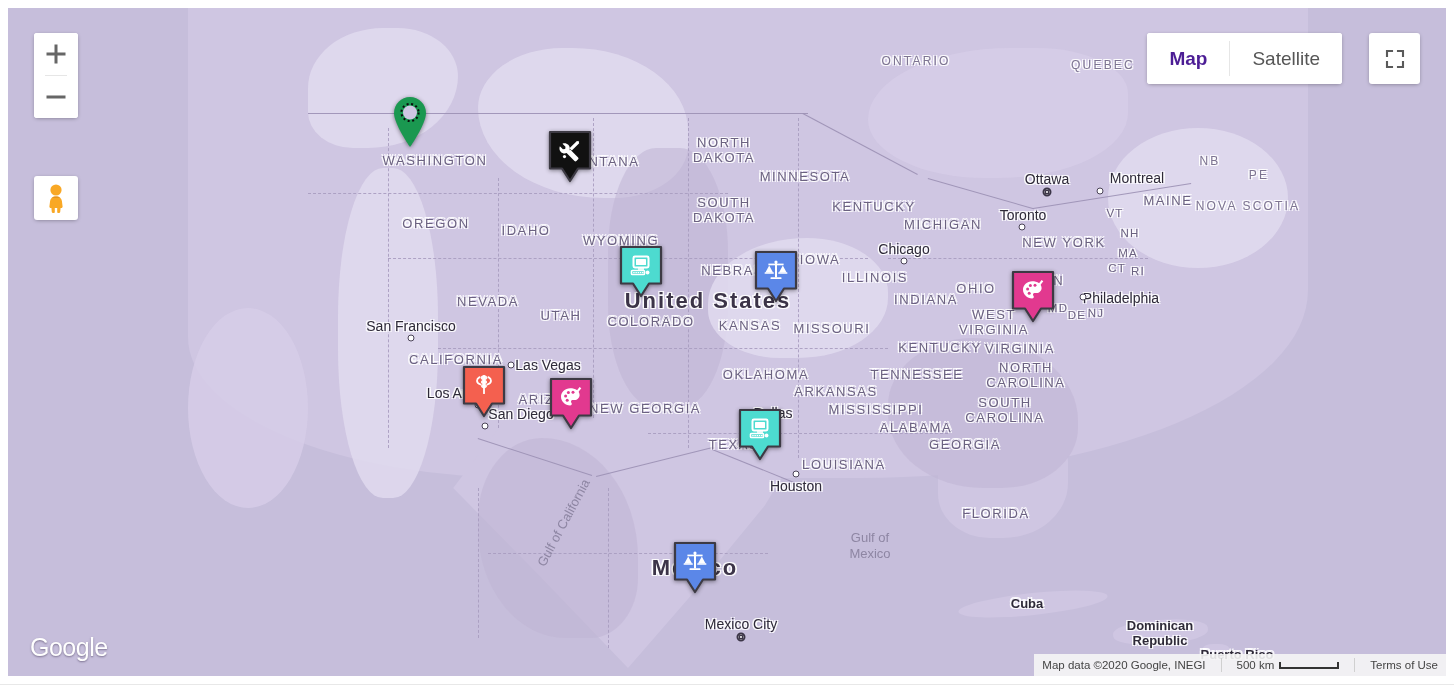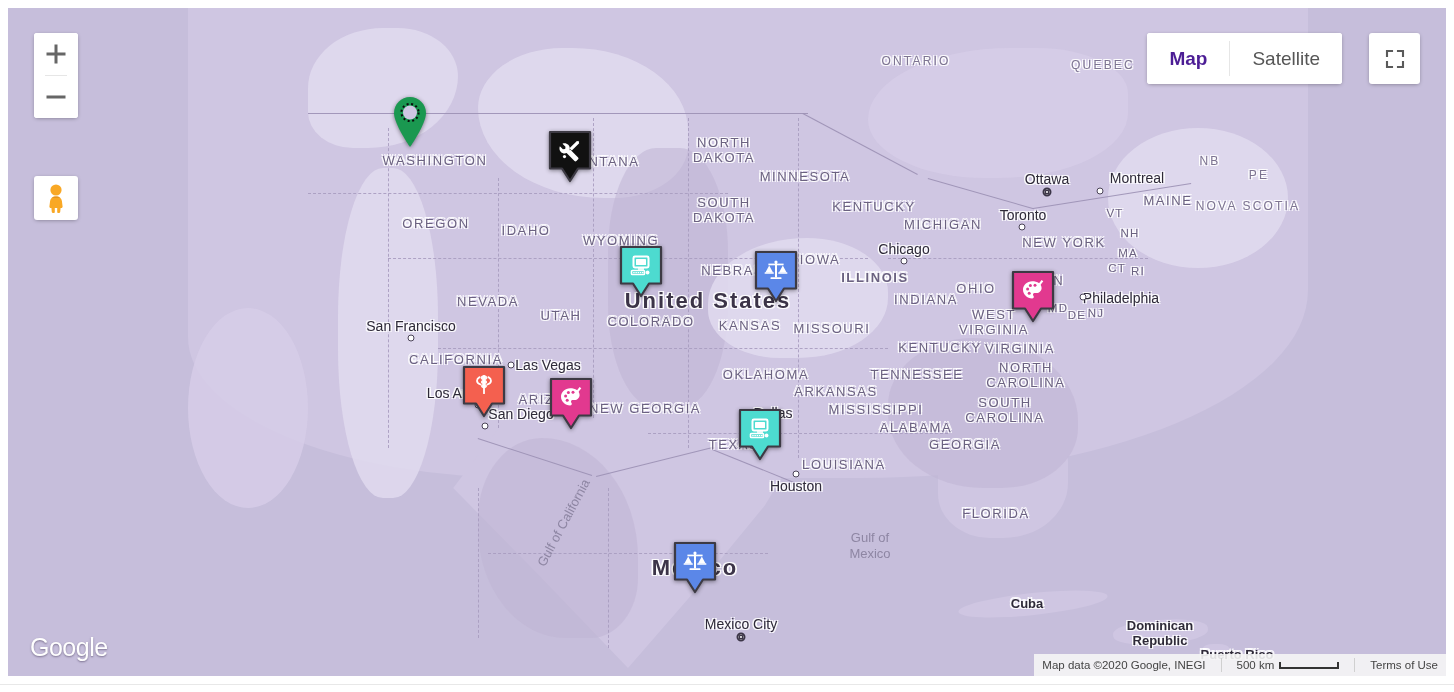--- a/index.html
+++ b/index.html
@@ -305,21 +305,21 @@
         <div class="lbl state" style="left: 594px; top: 153px; text-align: center;">MONTANA</div>
         <div class="lbl state" style="left: 716px; top: 142px; text-align: center;">NORTH<br>DAKOTA</div>
         <div class="lbl state" style="left: 716px; top: 202px; text-align: center;">SOUTH<br>DAKOTA</div>
         <div class="lbl state" style="left: 797px; top: 168px; text-align: center;">MINNESOTA</div>
         <div class="lbl state" style="left: 866px; top: 198px; text-align: center;">KENTUCKY</div>
         <div class="lbl state" style="left: 935px; top: 216px; text-align: center;">MICHIGAN</div>
         <div class="lbl state" style="left: 428px; top: 215px; text-align: center;">OREGON</div>
         <div class="lbl state" style="left: 518px; top: 222px; text-align: center;">IDAHO</div>
         <div class="lbl state" style="left: 613px; top: 232px; text-align: center;">WYOMING</div>
         <div class="lbl state" style="left: 812px; top: 251px; text-align: center;">IOWA</div>
-        <div class="lbl state" style="left: 867px; top: 269px; text-align: center; font-weight: bold;">ILLINOIS</div>
+        <div class="lbl state" style="left: 867px; top: 269px; text-align: center;">ILLINOIS</div>
         <div class="lbl state" style="left: 968px; top: 280px; text-align: center;">OHIO</div>
         <div class="lbl state" style="left: 918px; top: 291px; text-align: center;">INDIANA</div>
         <div class="lbl state" style="left: 735px; top: 262px; text-align: center;">NEBRASKA</div>
         <div class="lbl state" style="left: 480px; top: 293px; text-align: center;">NEVADA</div>
         <div class="lbl state" style="left: 553px; top: 307px; text-align: center;">UTAH</div>
         <div class="lbl state" style="left: 643px; top: 313px; text-align: center;">COLORADO</div>
         <div class="lbl state" style="left: 742px; top: 317px; text-align: center;">KANSAS</div>
         <div class="lbl state" style="left: 824px; top: 320px; text-align: center;">MISSOURI</div>
         <div class="lbl state" style="left: 1035px; top: 272px; text-align: center;">PENN</div>
         <div class="lbl state sm" style="left: 1050px; top: 300px; text-align: center;">MD</div>

